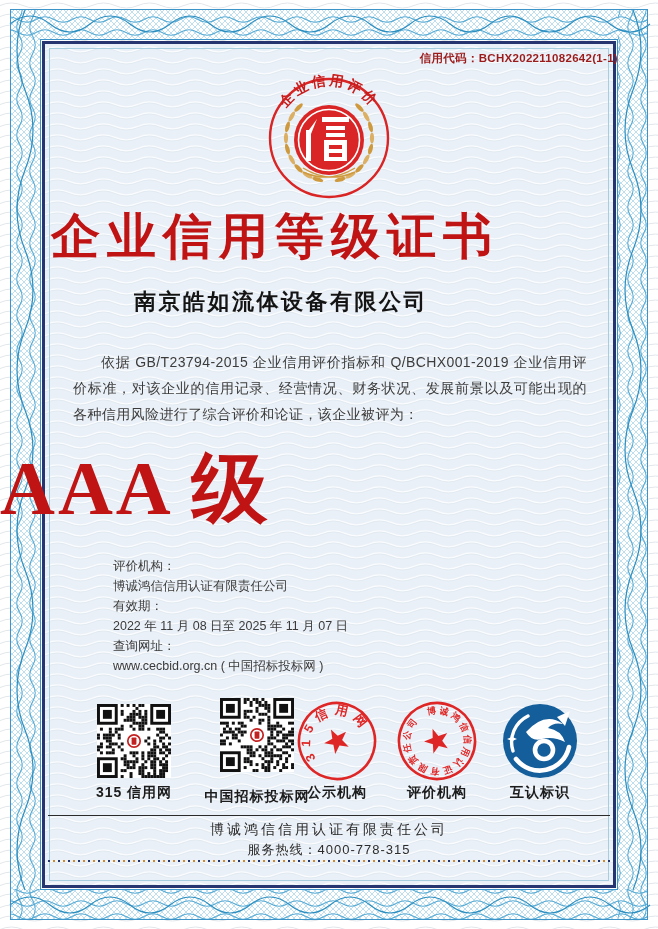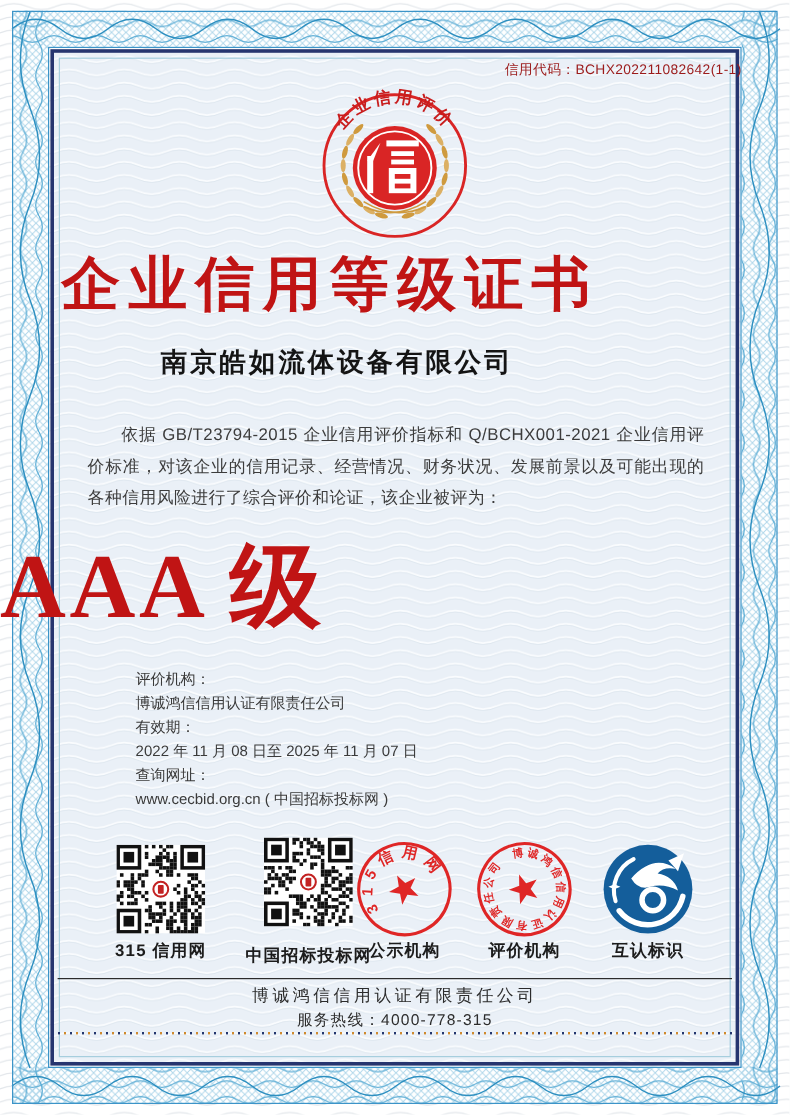--- a/index.html
+++ b/index.html
@@ -1,20 +1,20 @@
 <!DOCTYPE html>
 <html><head>
 <meta charset="utf-8">
 <style>
   html,body{margin:0;padding:0;background:#fff;}
   .cert{position:relative;width:658px;height:929px;overflow:hidden;
         font-family:"Liberation Sans",sans-serif;}
   .bg{position:absolute;left:0;top:0;width:658px;height:929px;}
   .abs{position:absolute;}
-  .code{top:51px;right:40px;font-size:11.5px;font-weight:normal;color:#9b1b1b;letter-spacing:.3px;text-align:center;}
+  .code{top:51px;right:40px;font-size:11.5px;font-weight:bold;color:#9b1b1b;letter-spacing:.3px;text-align:center;}
   .emblem{left:266px;top:74px;width:126px;height:128px;}
   .title{left:0;top:204px;width:550px;text-align:center;font-family:"Liberation Serif",serif;
          font-size:49px;font-weight:900;color:#c01414;letter-spacing:7px;white-space:nowrap;}
   .company{left:0;top:287px;width:562px;text-align:center;font-size:22px;font-weight:700;
            color:#141414;letter-spacing:2.5px;}
   .para{left:73px;top:349px;width:514px;font-size:14px;color:#3c3c3c;line-height:26px;
         text-indent:2em;text-align:justify;letter-spacing:.4px;}
   .rating{left:0;top:438px;width:658px;text-align:left;font-family:"Liberation Serif",serif;
           font-size:76px;font-weight:700;color:#c01414;letter-spacing:3px;}
   .info{left:72px;top:556px;font-size:12.5px;color:#3a3a3a;line-height:20px;}
@@ -122,21 +122,21 @@
       <rect x="-3" y="-12" width="19" height="4"></rect>
       <rect x="-3" y="-5" width="19" height="4"></rect>
       <rect x="-5" y="2" width="23" height="21"></rect>
       <rect x="0" y="7" width="13" height="4" fill="#d92525"></rect>
       <rect x="0" y="15" width="13" height="4" fill="#d92525"></rect>
     </g>
   </svg>
 
   <div class="abs title">企业信用等级证书</div>
   <div class="abs company">南京皓如流体设备有限公司</div>
-  <div class="abs para">依据 GB/T23794-2015 企业信用评价指标和 Q/BCHX001-2021 企业信用评价标准，对该企业的信用记录、经营情况、财务状况、发展前景以及可能出现的各种信用风险进行了综合评价和论证，该企业被评为：</div>
+  <div class="abs para">依据 GB/T23794-2015 企业信用评价指标和 Q/BCHX001-2019 企业信用评价标准，对该企业的信用记录、经营情况、财务状况、发展前景以及可能出现的各种信用风险进行了综合评价和论证，该企业被评为：</div>
   <div class="abs rating">AAA 级</div>
 
   <div class="abs info">
     <div class="row">评价机构：</div>
     <div class="row">博诚鸿信信用认证有限责任公司</div>
     <div class="row">有效期：</div>
     <div class="row">2022 年 11 月 08 日至 2025 年 11 月 07 日</div>
     <div class="row">查询网址：</div>
     <div class="row">www.cecbid.org.cn ( 中国招标投标网 )</div>
   </div>

